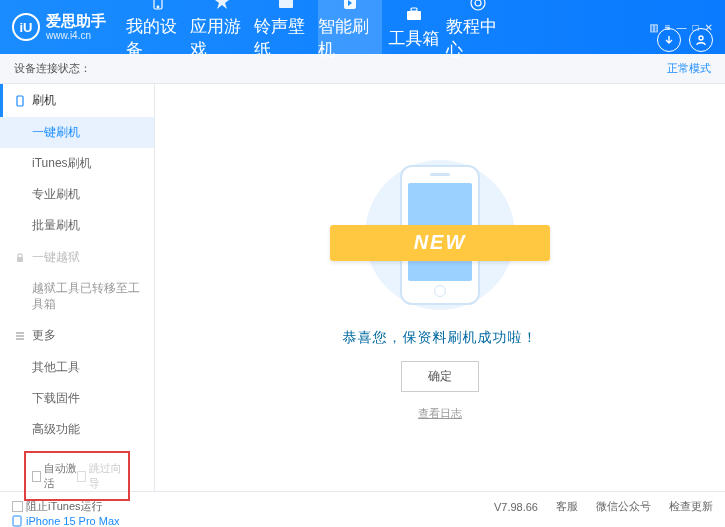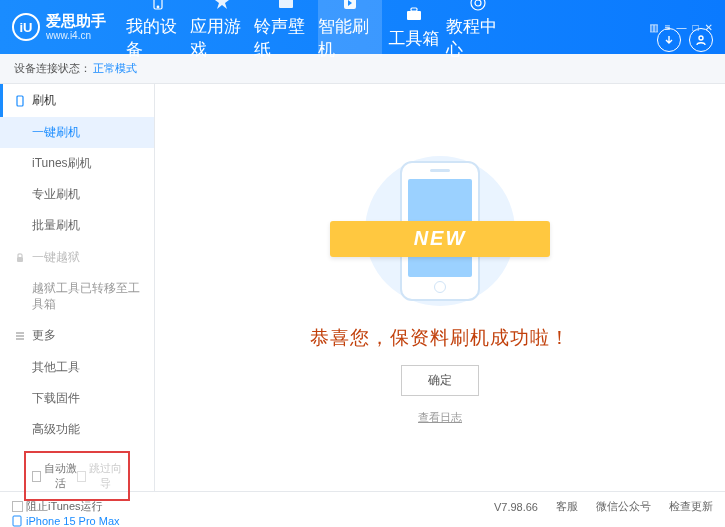--- a/index.html
+++ b/index.html
@@ -11,43 +11,43 @@
 .logo-title { font-size: 15px; font-weight: bold; }
 .logo-url { font-size: 10px; opacity: 0.85; }
 .nav { display: flex; flex: 1; }
 .nav-item { display: flex; flex-direction: column; align-items: center; justify-content: center; width: 64px; height: 60px; font-size: 17px; cursor: pointer; gap: 3px; }
 .nav-item.active { background: rgba(255,255,255,0.18); }
 .nav-icon { width: 22px; height: 20px; display: flex; align-items: center; justify-content: center; }
 .titlebar-right { display: flex; align-items: center; gap: 10px; }
 .win-controls { display: flex; gap: 6px; font-size: 10px; }
 .win-btn { cursor: pointer; opacity: 0.9; }
 .circ-btn { width: 24px; height: 24px; border: 1.5px solid #fff; border-radius: 50%; display: flex; align-items: center; justify-content: center; cursor: pointer; }
-.status-bar { height: 30px; background: #f5f7fa; border-bottom: 1px solid #e5e8ec; display: flex; align-items: center; padding: 0 14px; font-size: 11px; color: #555; }
+.status-bar { height: 30px; background: #f5f7fa; border-bottom: 1px solid #e5e8ec; display: flex; align-items: center; padding: 0 14px; font-size: 11px; color: #555; justify-content: space-between; }
 .status-val { color: #1a8cff; font-weight: normal; margin-left: 2px; }
 .body { display: flex; height: 407px; }
 .sidebar { width: 155px; border-right: 1px solid #e5e8ec; display: flex; flex-direction: column; font-size: 12px; }
 .side-group { padding: 8px 14px; color: #666; display: flex; align-items: center; gap: 6px; }
 .side-group.top { border-left: 3px solid #1a8cff; padding-left: 11px; color: #333; }
 .side-item { padding: 7px 14px 7px 32px; color: #666; cursor: pointer; }
 .side-item.active { background: #e8f2ff; color: #1a8cff; }
 .side-item.sub { padding-left: 32px; color: #999; line-height: 1.3; }
-.checkbox-row { border: 2px solid #e04040; margin: 6px 24px; padding: 8px 6px; display: flex; font-size: 11px; color: #777; text-align: center; }
+.checkbox-row { border: 2px solid #e04040; margin: 6px 24px; padding: 8px 6px; display: flex; font-size: 11px; color: #777; }
 .check-item { display: flex; align-items: center; gap: 3px; }
 .checkbox { width: 11px; height: 11px; border: 1px solid #bbb; background: #fff; }
 .dev-info { padding: 8px 12px 0; font-size: 11px; }
 .dev-name { color: #1a8cff; display: flex; align-items: center; gap: 4px; }
 .main { flex: 1; display: flex; flex-direction: column; align-items: center; justify-content: center; gap: 14px; }
 .illust { position: relative; width: 200px; height: 160px; }
 .circle-bg { position: absolute; width: 150px; height: 150px; background: #eaf4ff; border-radius: 50%; left: 25px; top: 5px; }
 .phone { position: absolute; width: 80px; height: 140px; background: #fff; border: 2px solid #d0e4f7; border-radius: 12px; left: 60px; top: 10px; }
 .phone::before { content: ""; position: absolute; top: 6px; left: 50%; transform: translateX(-50%); width: 20px; height: 3px; background: #d0e4f7; border-radius: 2px; }
 .phone::after { content: ""; position: absolute; bottom: 6px; left: 50%; transform: translateX(-50%); width: 10px; height: 10px; border: 1.5px solid #d0e4f7; border-radius: 50%; }
 .phone-screen { position: absolute; top: 16px; left: 6px; right: 6px; bottom: 22px; background: #9bd1ff; border-radius: 2px; }
 .ribbon { position: absolute; top: 70px; left: -10px; right: -10px; height: 36px; background: #ffc840; display: flex; align-items: center; justify-content: center; color: #fff; font-weight: 900; font-size: 20px; letter-spacing: 2px; font-style: italic; border-radius: 3px; box-shadow: 0 2px 4px rgba(0,0,0,0.1); }
-.success-text { font-size: 19px; color: #c2410c; letter-spacing: 1px; }
+.success-text { font-size: 14px; color: #0369a1; letter-spacing: 1px; }
 .ok-btn { border: 1px solid #ccc; background: #fff; padding: 6px 26px; font-size: 12px; color: #555; cursor: pointer; }
 .log-link { font-size: 11px; color: #999; text-decoration: underline; cursor: pointer; }
 .footer { height: 30px; border-top: 1px solid #e5e8ec; display: flex; align-items: center; padding: 0 12px; font-size: 11px; color: #666; gap: 18px; }
 .footer-spacer { flex: 1; }
 .footer-item { cursor: pointer; }
 svg { display: block; }
 </style>
 </head>
 <body>
 

